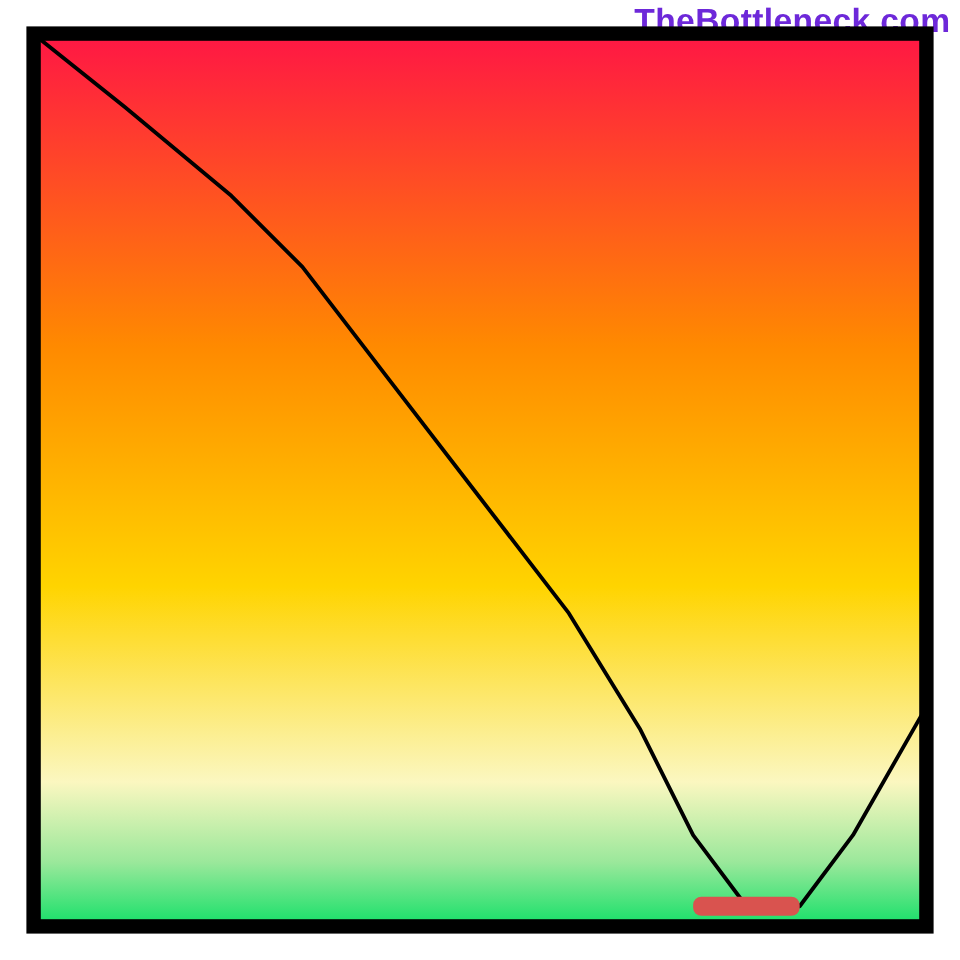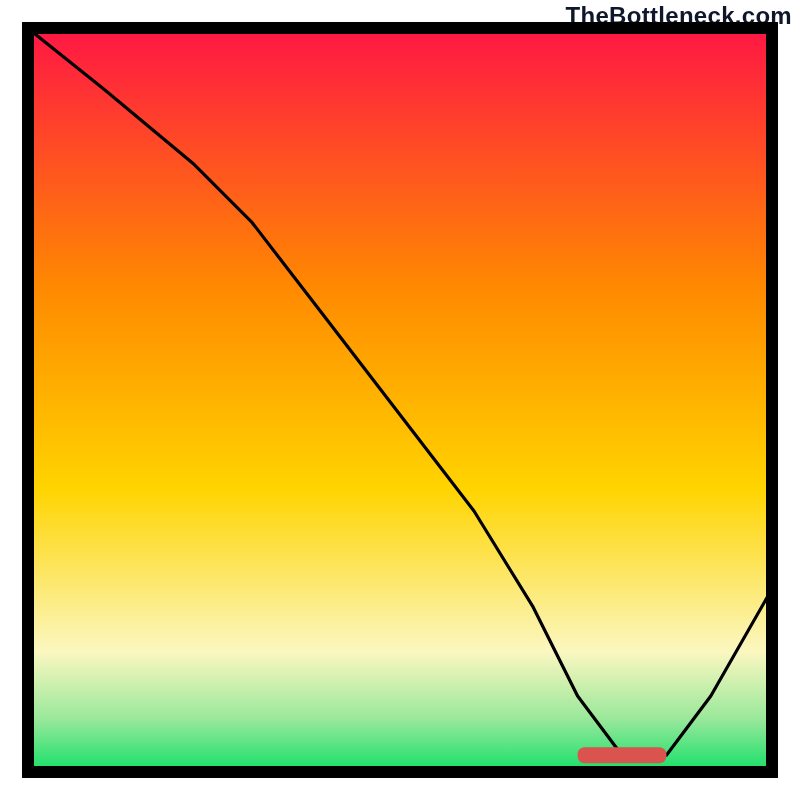--- a/index.html
+++ b/index.html
@@ -12,23 +12,23 @@
   }
   .chart-wrap {
     position: relative;
     width: 800px;
     height: 800px;
   }
   .watermark {
     position: absolute;
     top: 2px;
     right: 8px;
-    font-size: 24px;
+    font-size: 28px;
     font-weight: 600;
-    color: #0f172a;
+    color: #6d28d9;
     letter-spacing: 0.3px;
   }
   svg.plot {
     position: absolute;
     left: 0;
     top: 0;
   }
 </style>
 </head>
 <body>

